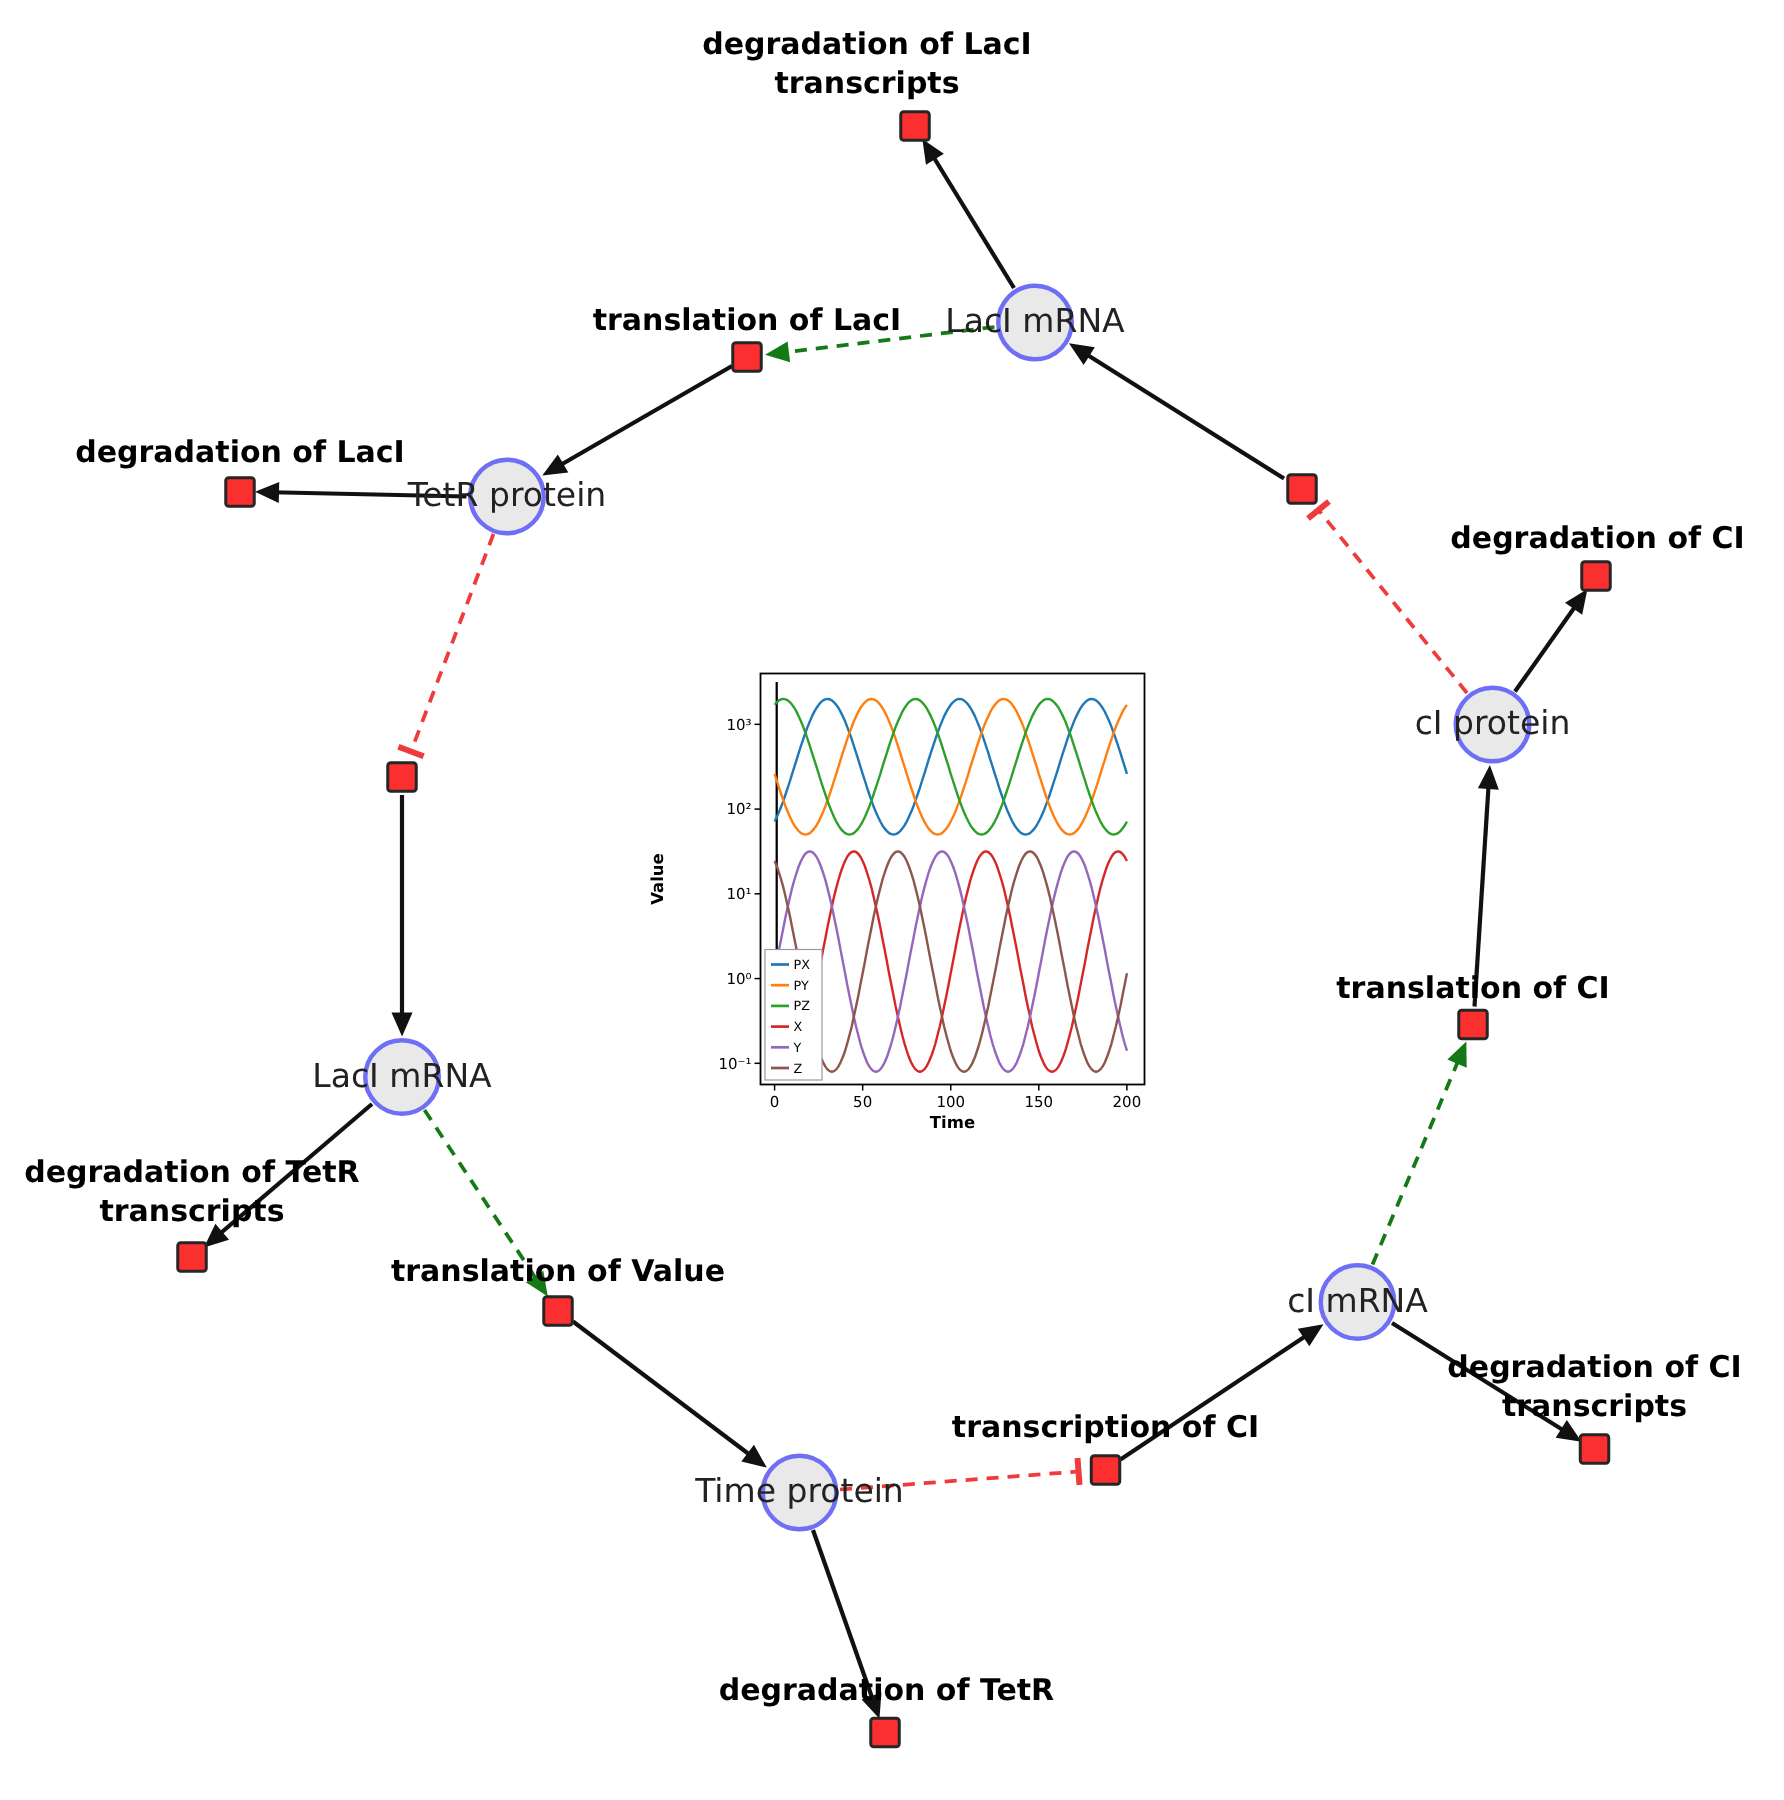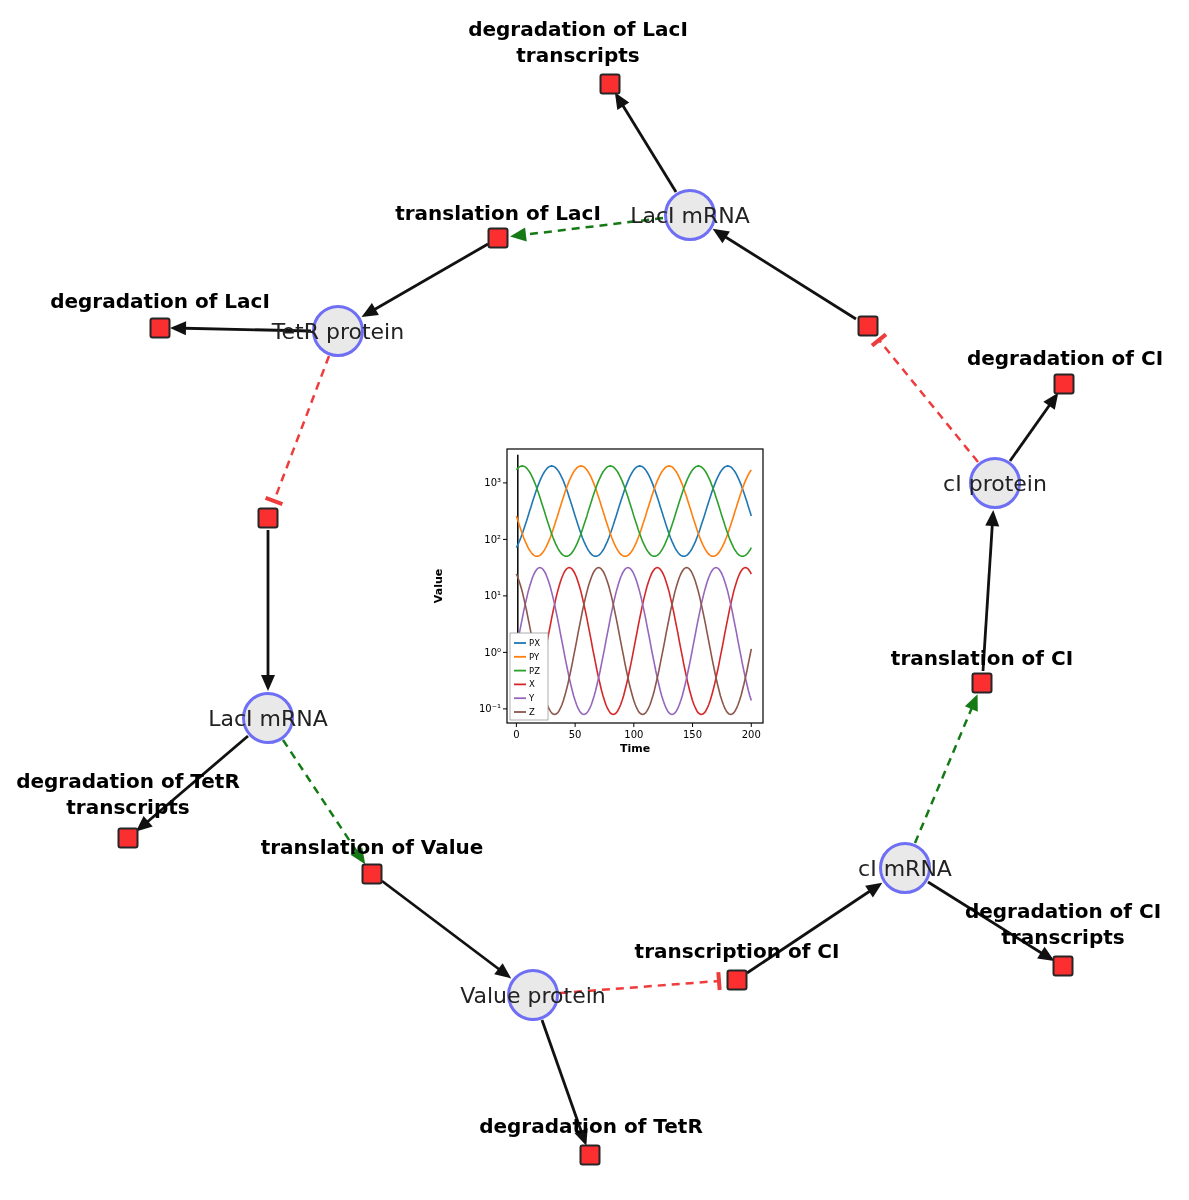--- a/index.html
+++ b/index.html
@@ -73,21 +73,21 @@
   <div class="reaction" style="left:982px;top:683px"></div>
   <div class="reaction" style="left:128px;top:838px"></div>
   <div class="reaction" style="left:372px;top:874px"></div>
   <div class="reaction" style="left:1063px;top:966px"></div>
   <div class="reaction" style="left:737px;top:980px"></div>
   <div class="reaction" style="left:590px;top:1155px"></div>
 
   <div class="species-label" style="left:690px;top:215px">LacI mRNA</div>
   <div class="species-label" style="left:338px;top:331px">TetR protein</div>
   <div class="species-label" style="left:268px;top:718px">LacI mRNA</div>
-  <div class="species-label" style="left:533px;top:995px">Value protein</div>
+  <div class="species-label" style="left:533px;top:995px">Time protein</div>
   <div class="species-label" style="left:905px;top:868px">cI mRNA</div>
   <div class="species-label" style="left:995px;top:483px">cI protein</div>
 
   <div class="rlabel" style="left:578px;top:42px">
     <span style="display:block">degradation of LacI</span>
     <span style="display:block">transcripts</span>
   </div>
   <div class="rlabel" style="left:498px;top:213px">translation of LacI</div>
   <div class="rlabel" style="left:160px;top:301px">degradation of LacI</div>
   <div class="rlabel" style="left:1065px;top:358px">degradation of CI</div>

